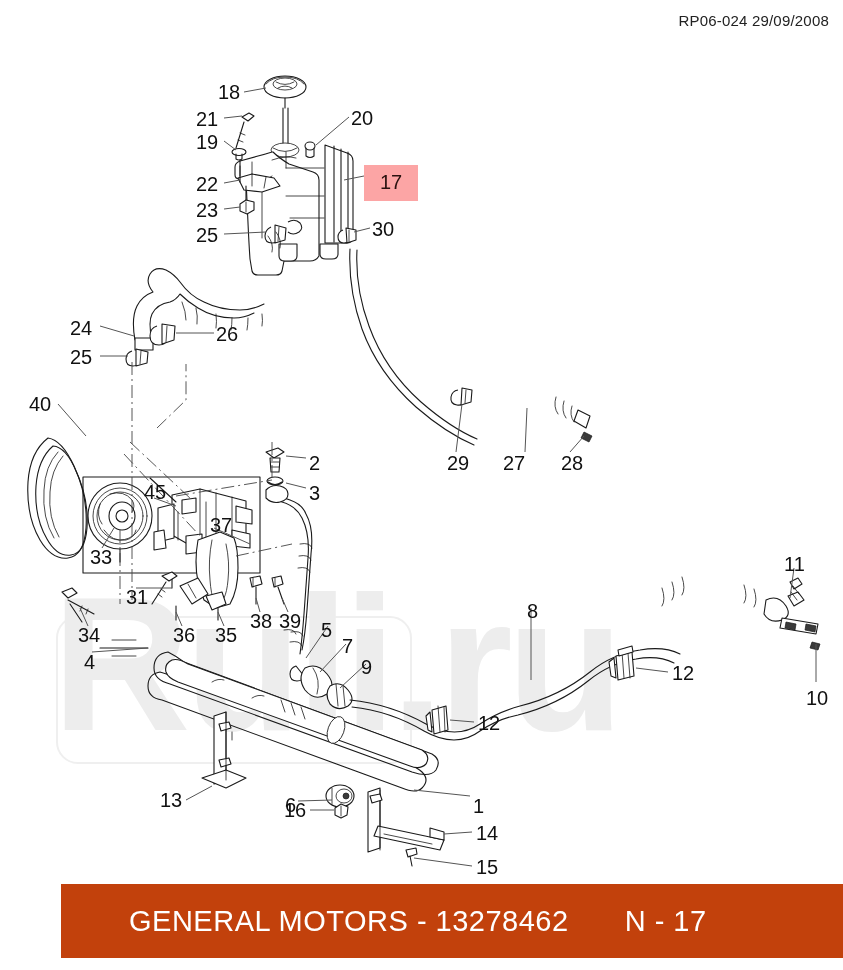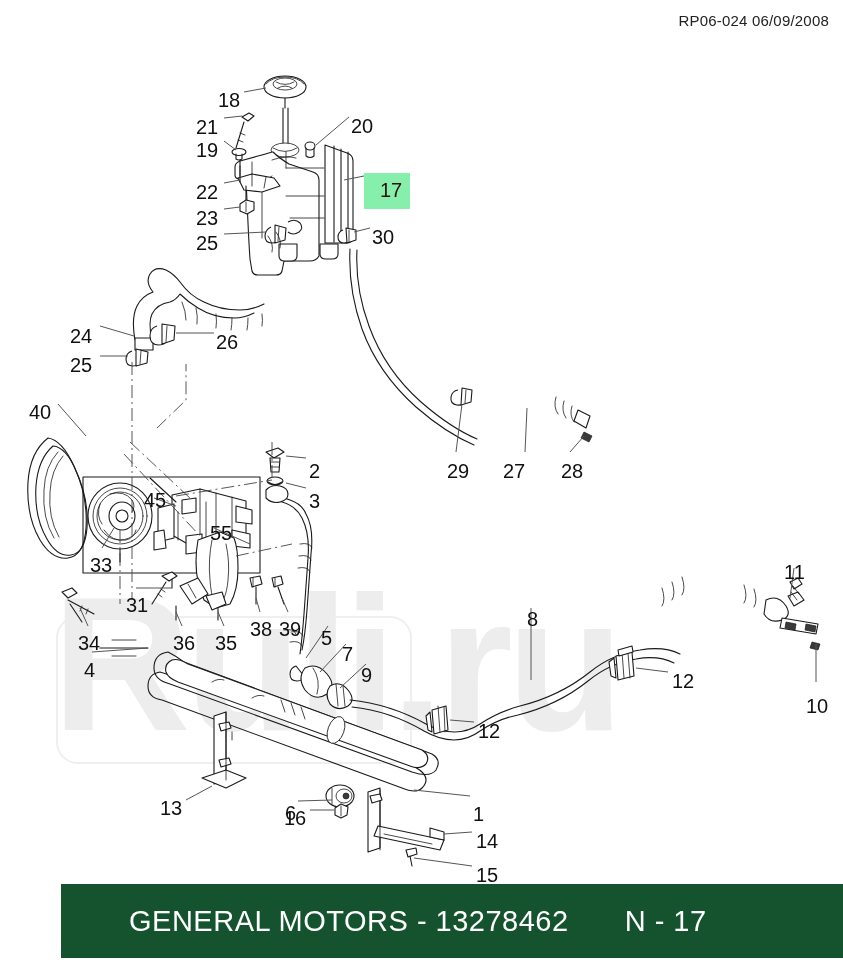--- a/index.html
+++ b/index.html
@@ -65,35 +65,34 @@
 
   
   .callout {
     position: absolute;
     font-size: 20px;
     color: #111;
     z-index: 5;
     white-space: nowrap;
     font-family: "Liberation Sans", sans-serif;
     line-height: 1;
-    margin-top: 8px;
   }
   .callout.hl {
-    background: #86efac;
+    background: #fca5a5;
     color: #2b1210;
-    padding: 7px 8px 9px 16px;
+    padding: 7px 16px 9px 16px;
     line-height: 1;
   }
 
   
   .footer-bar {
     position: absolute;
     left: 61px; bottom: 12px;
     width: 782px; height: 74px;
-    background: #14532d;
+    background: #c2410c;
     z-index: 6;
     display: flex;
     align-items: center;
   }
   .footer-main {
     color: #ffffff;
     font-size: 29px;
     letter-spacing: 0.5px;
     margin-left: 68px;
     white-space: nowrap;
@@ -106,21 +105,21 @@
     margin-left: 56px;
     white-space: nowrap;
     font-family: "Liberation Sans", sans-serif;
   }
 </style>
 </head>
 <body>
 
 <div id="page">
 
-  <div class="header-code">RP06-024 06/09/2008</div>
+  <div class="header-code">RP06-024 29/09/2008</div>
 
   <div class="watermark">
     <div class="wm-box"></div>
     <div class="wm-text">Ruli.ru</div>
   </div>
 
   <svg id="drawing" viewBox="0 0 843 970">
     <defs>
       <style>
         .ln  { fill:none; stroke:#1a1a1a; stroke-width:1.1; stroke-linecap:round; stroke-linejoin:round; }
@@ -561,21 +560,21 @@
   <div class="callout" style="left:503px;  top:453px;">27</div>
   <div class="callout" style="left:561px;  top:453px;">28</div>
   <div class="callout" style="left:447px;  top:453px;text-align:right;">29</div>
   <div class="callout" style="left:372px;  top:219px;">30</div>
   <div class="callout" style="left:126px;  top:587px;">31</div>
   <div class="callout" style="left:144px;  top:482px;">45</div>
   <div class="callout" style="left:90px;   top:547px;">33</div>
   <div class="callout" style="left:78px;   top:625px;">34</div>
   <div class="callout" style="left:215px;  top:625px;">35</div>
   <div class="callout" style="left:173px;  top:625px;">36</div>
-  <div class="callout" style="left:210px;  top:515px;">55</div>
+  <div class="callout" style="left:210px;  top:515px;">37</div>
   <div class="callout" style="left:250px;  top:611px;">38</div>
   <div class="callout" style="left:279px;  top:611px;">39</div>
   <div class="callout" style="left:29px;   top:394px;">40</div>
 
   <div class="footer-bar">
     <div class="footer-main">GENERAL MOTORS - 13278462</div>
     <div class="footer-page">N - 17</div>
   </div>
 
 </div>

